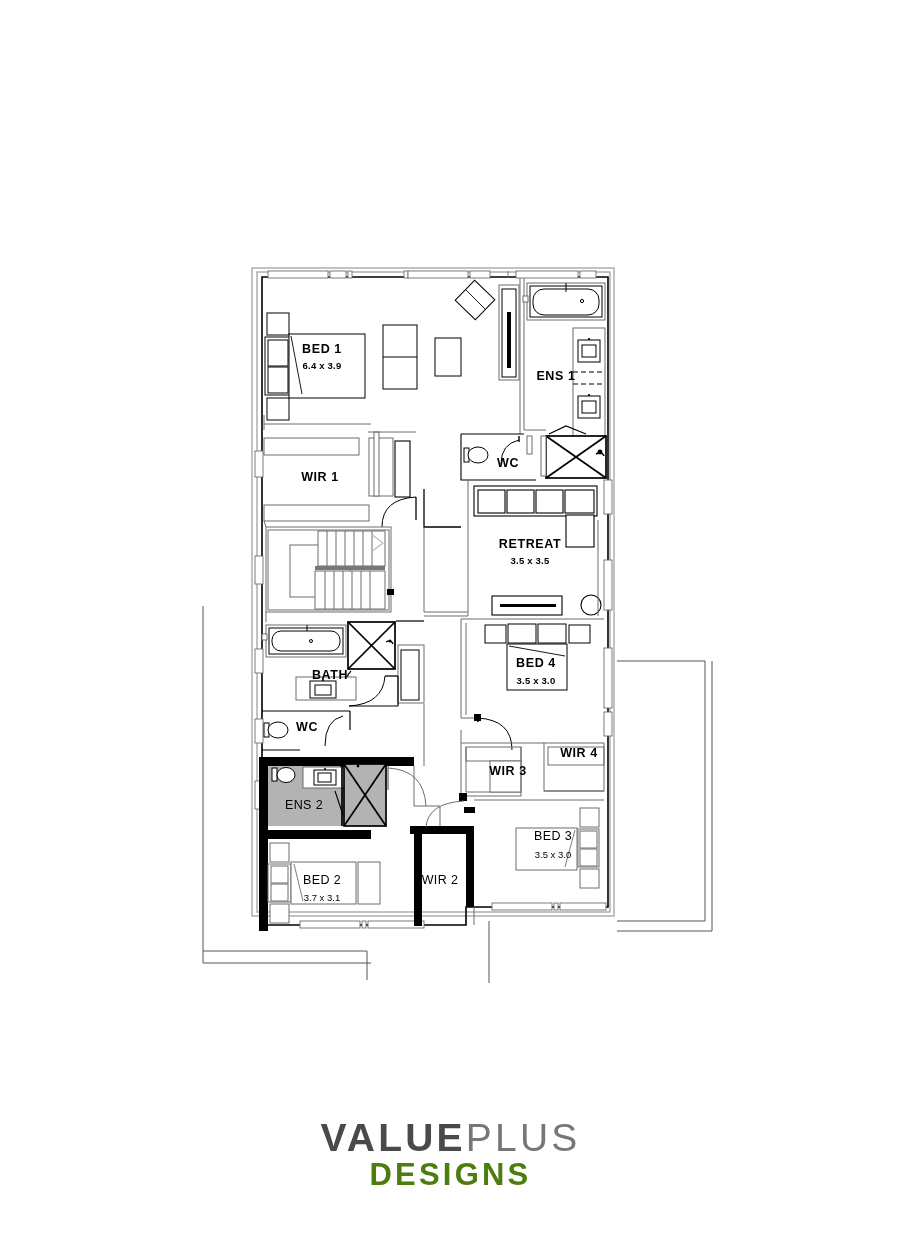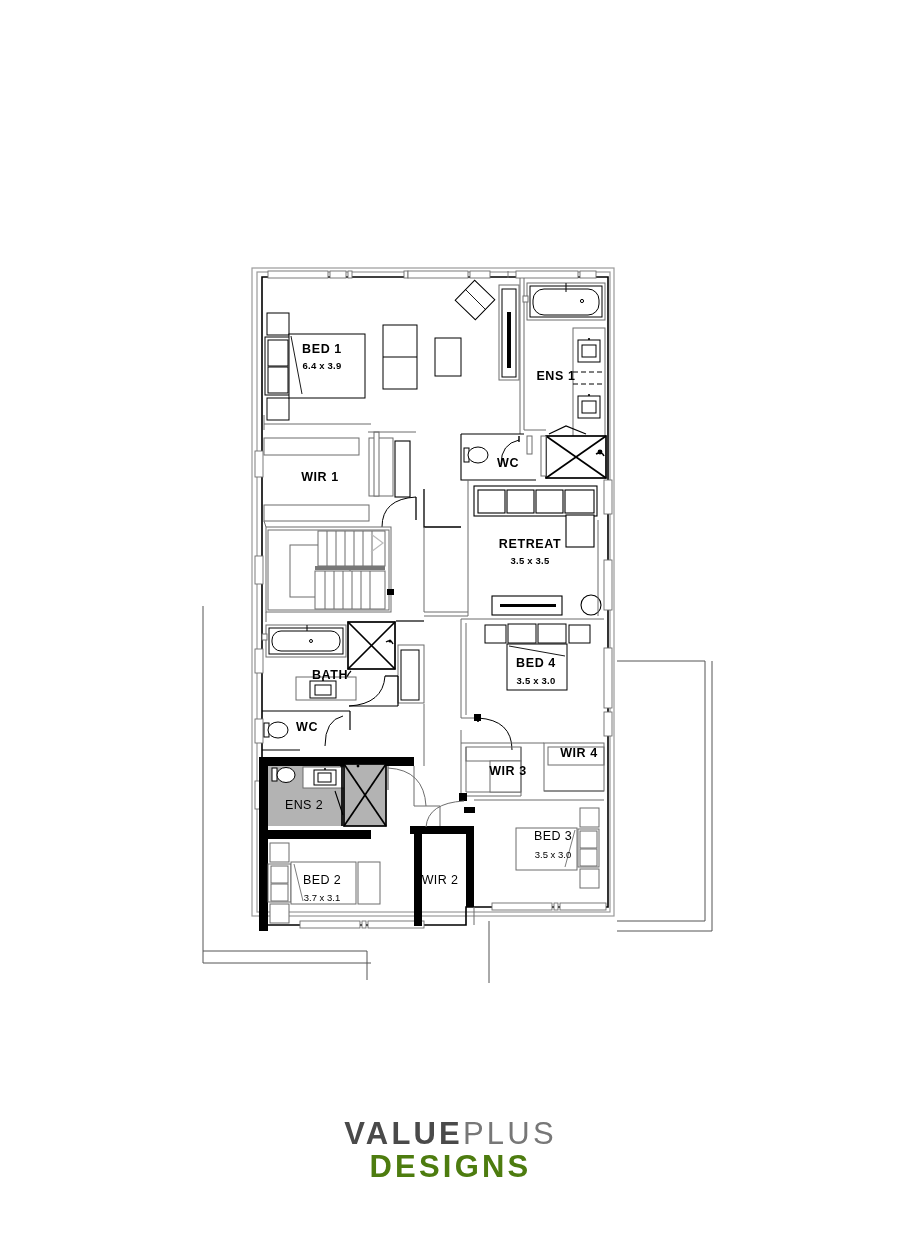--- a/index.html
+++ b/index.html
@@ -2,21 +2,21 @@
 <html><head>
 <meta charset="utf-8">
 <style>
   html,body{margin:0;padding:0;background:#ffffff;}
   body{width:901px;height:1245px;position:relative;overflow:hidden;
        font-family:"Liberation Sans","DejaVu Sans",sans-serif;}
   #plan-wrap{position:absolute;left:0;top:0;width:901px;height:1245px;}
   svg#floorplan{position:absolute;left:0;top:0;width:901px;height:1245px;display:block;}
   .logo{position:absolute;left:0;top:1118px;width:901px;text-align:center;
         line-height:1.0;user-select:none;}
-  .logo .l1{font-size:31px;letter-spacing:3.2px;font-weight:700;color:#4a4a4a;}
+  .logo .l1{font-size:39px;letter-spacing:3.2px;font-weight:700;color:#4a4a4a;}
   .logo .l1 .plus{font-weight:400;color:#777;letter-spacing:3.2px;}
   .logo .l2{font-size:31px;letter-spacing:3.2px;font-weight:700;color:#4d7c0f;display:block;margin-top:2px;}
   text{font-family:"Liberation Sans","DejaVu Sans",sans-serif;fill:#000;}
   .rmname{font-size:12.5px;font-weight:700;letter-spacing:0.6px;text-anchor:middle;}
   .rmdim{font-size:9.5px;font-weight:700;letter-spacing:0.2px;text-anchor:middle;}
   .rmname-l{font-size:12.5px;font-weight:400;letter-spacing:0.4px;text-anchor:middle;}
   .rmdim-l{font-size:9.5px;font-weight:400;text-anchor:middle;}
 </style>
 </head>
 <body>

